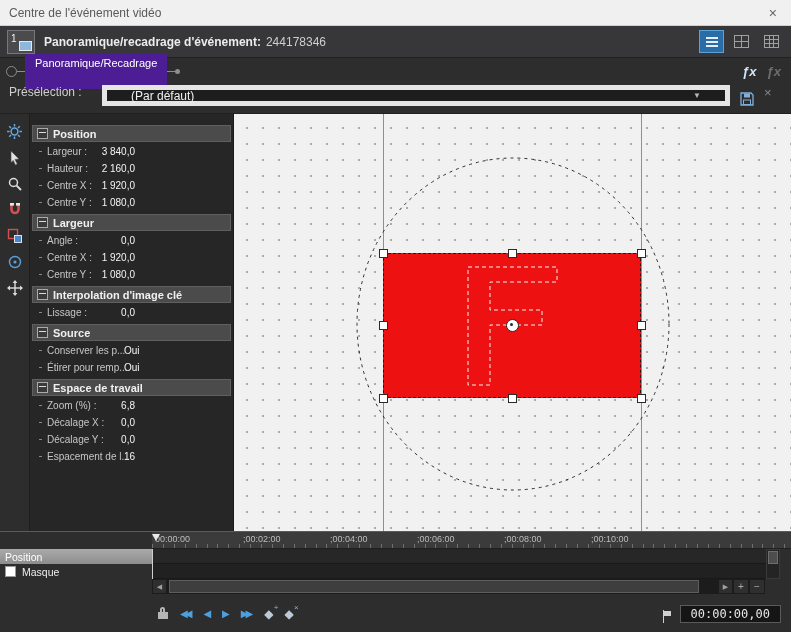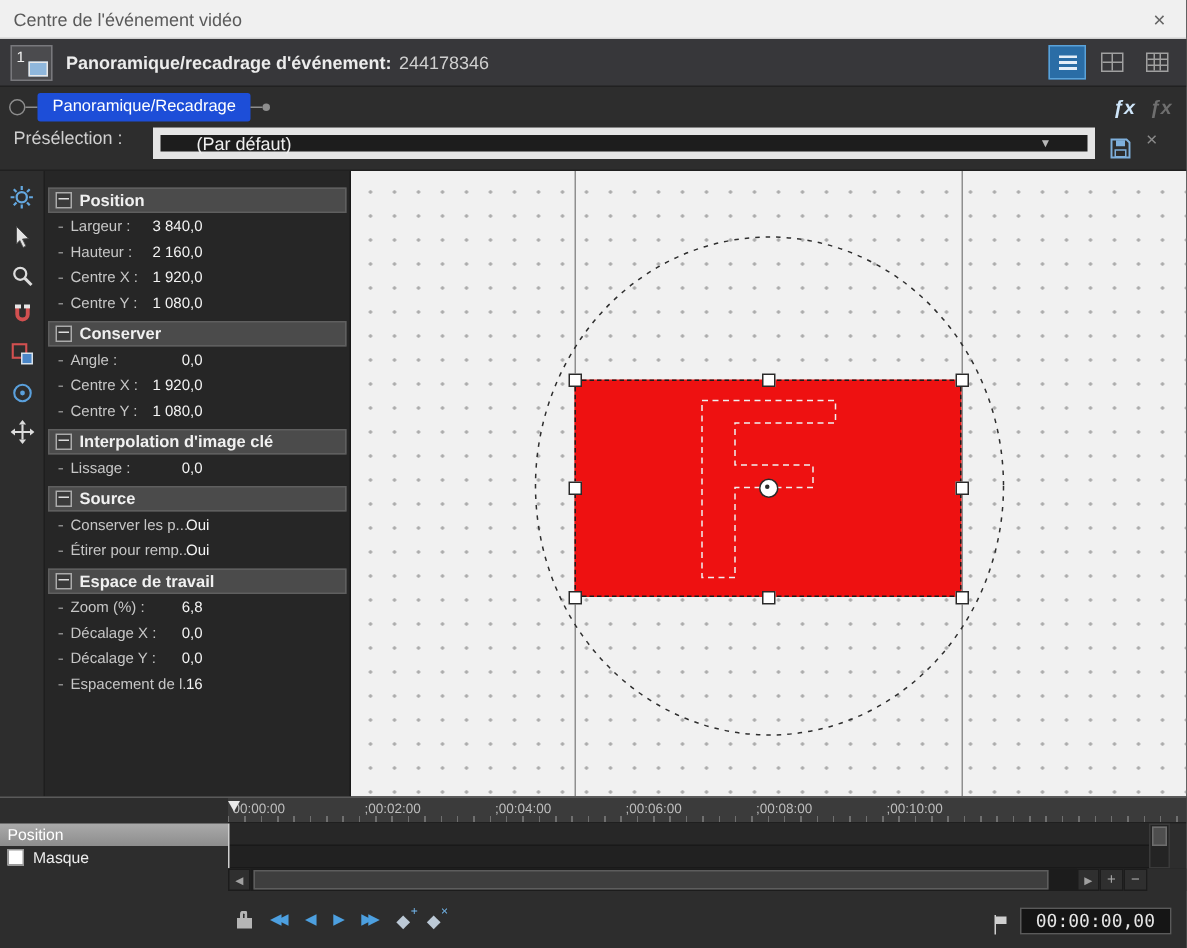--- a/index.html
+++ b/index.html
@@ -21,21 +21,21 @@
   .tbtn{width:23px;height:21px;display:flex;align-items:center;justify-content:center;border:1px solid rgba(0,0,0,0);}
   .tbtn.active{background:#2a6da6;border-color:#5aa2d8;}
   .list-icon{width:12px;height:10px;background:repeating-linear-gradient(180deg,#e4eef8 0 2px,rgba(0,0,0,0) 2px 4px);}
   .grid-icon{width:13px;height:11px;border:1px solid #a0a0a0;background:linear-gradient(#a0a0a0,#a0a0a0) 50% 0/1px 100% no-repeat,linear-gradient(#a0a0a0,#a0a0a0) 0 50%/100% 1px no-repeat;}
   .grid-icon.dense{background:linear-gradient(#a0a0a0,#a0a0a0) 33% 0/1px 100% no-repeat,linear-gradient(#a0a0a0,#a0a0a0) 66% 0/1px 100% no-repeat,linear-gradient(#a0a0a0,#a0a0a0) 0 33%/100% 1px no-repeat,linear-gradient(#a0a0a0,#a0a0a0) 0 66%/100% 1px no-repeat;}
 
   
   .chainrow{position:absolute;left:0;top:58px;width:791px;height:27px;display:flex;align-items:center;padding:0 6px;box-sizing:border-box;}
   .chain-node{width:9px;height:9px;border:1px solid #8d8d8d;border-radius:50%;flex:0 0 auto;}
   .chain-line{width:8px;height:1px;background:#8d8d8d;flex:0 0 auto;}
-  .tab{background:#1d4ed8;color:#fff;font-size:11px;padding:3px 10px 4px;border-radius:2px;white-space:nowrap;}
+  .tab{background:#4c1d95;color:#fff;font-size:11px;padding:3px 10px 20px;border-radius:2px;white-space:nowrap;}
   .chain-dot{width:5px;height:5px;background:#8d8d8d;border-radius:50%;flex:0 0 auto;}
   .chain-right{margin-left:auto;display:flex;gap:10px;align-items:center;padding-right:4px;}
   .fxbtn{font-style:italic;font-size:13px;font-weight:bold;}
   .fxbtn.bright{color:#cfe6fa;}
   .fxbtn.dim{color:#6e6e6e;}
 
   
   .presetrow{position:absolute;left:0;top:85px;width:791px;height:29px;display:flex;gap:9px;padding:0 9px;box-sizing:border-box;border-bottom:1px solid #202020;}
   .preset-label{font-size:12px;color:#cfcfcf;width:84px;flex:0 0 auto;}
   .combo{width:628px;height:21px;background:#1d1d1d;border:5px solid #e5e5e5;display:flex;align-items:center;padding:0 24px;box-sizing:border-box;color:#f0f0f0;font-size:12px;}
@@ -225,21 +225,21 @@
         <span class="collapse"></span>
         <span>Position</span>
       </div>
       <div class="prow"><span class="plab">Largeur :</span><span class="pval">3 840,0</span></div>
       <div class="prow"><span class="plab">Hauteur :</span><span class="pval">2 160,0</span></div>
       <div class="prow"><span class="plab">Centre X :</span><span class="pval">1 920,0</span></div>
       <div class="prow"><span class="plab">Centre Y :</span><span class="pval">1 080,0</span></div>
 
       <div class="psec">
         <span class="collapse"></span>
-        <span>Conserver</span>
+        <span>Largeur</span>
       </div>
       <div class="prow"><span class="plab">Angle :</span><span class="pval">0,0</span></div>
       <div class="prow"><span class="plab">Centre X :</span><span class="pval">1 920,0</span></div>
       <div class="prow"><span class="plab">Centre Y :</span><span class="pval">1 080,0</span></div>
 
       <div class="psec">
         <span class="collapse"></span>
         <span>Interpolation d'image clé</span>
       </div>
       <div class="prow"><span class="plab">Lissage :</span><span class="pval">0,0</span></div>

